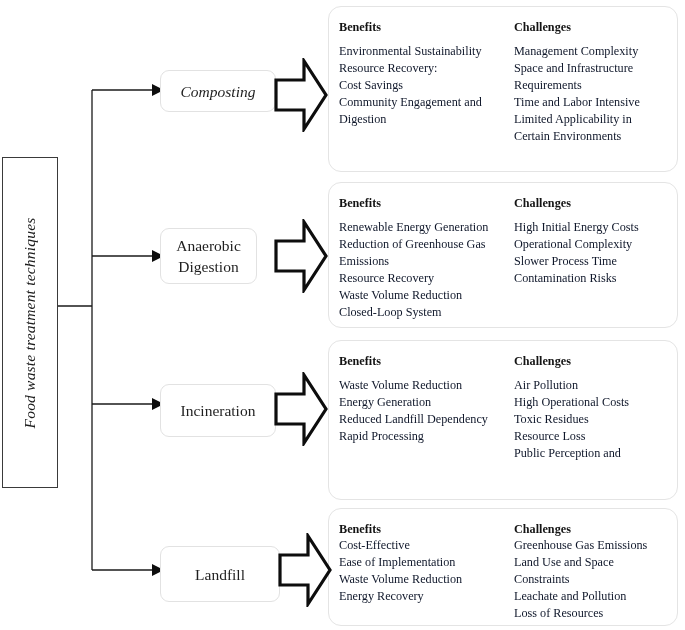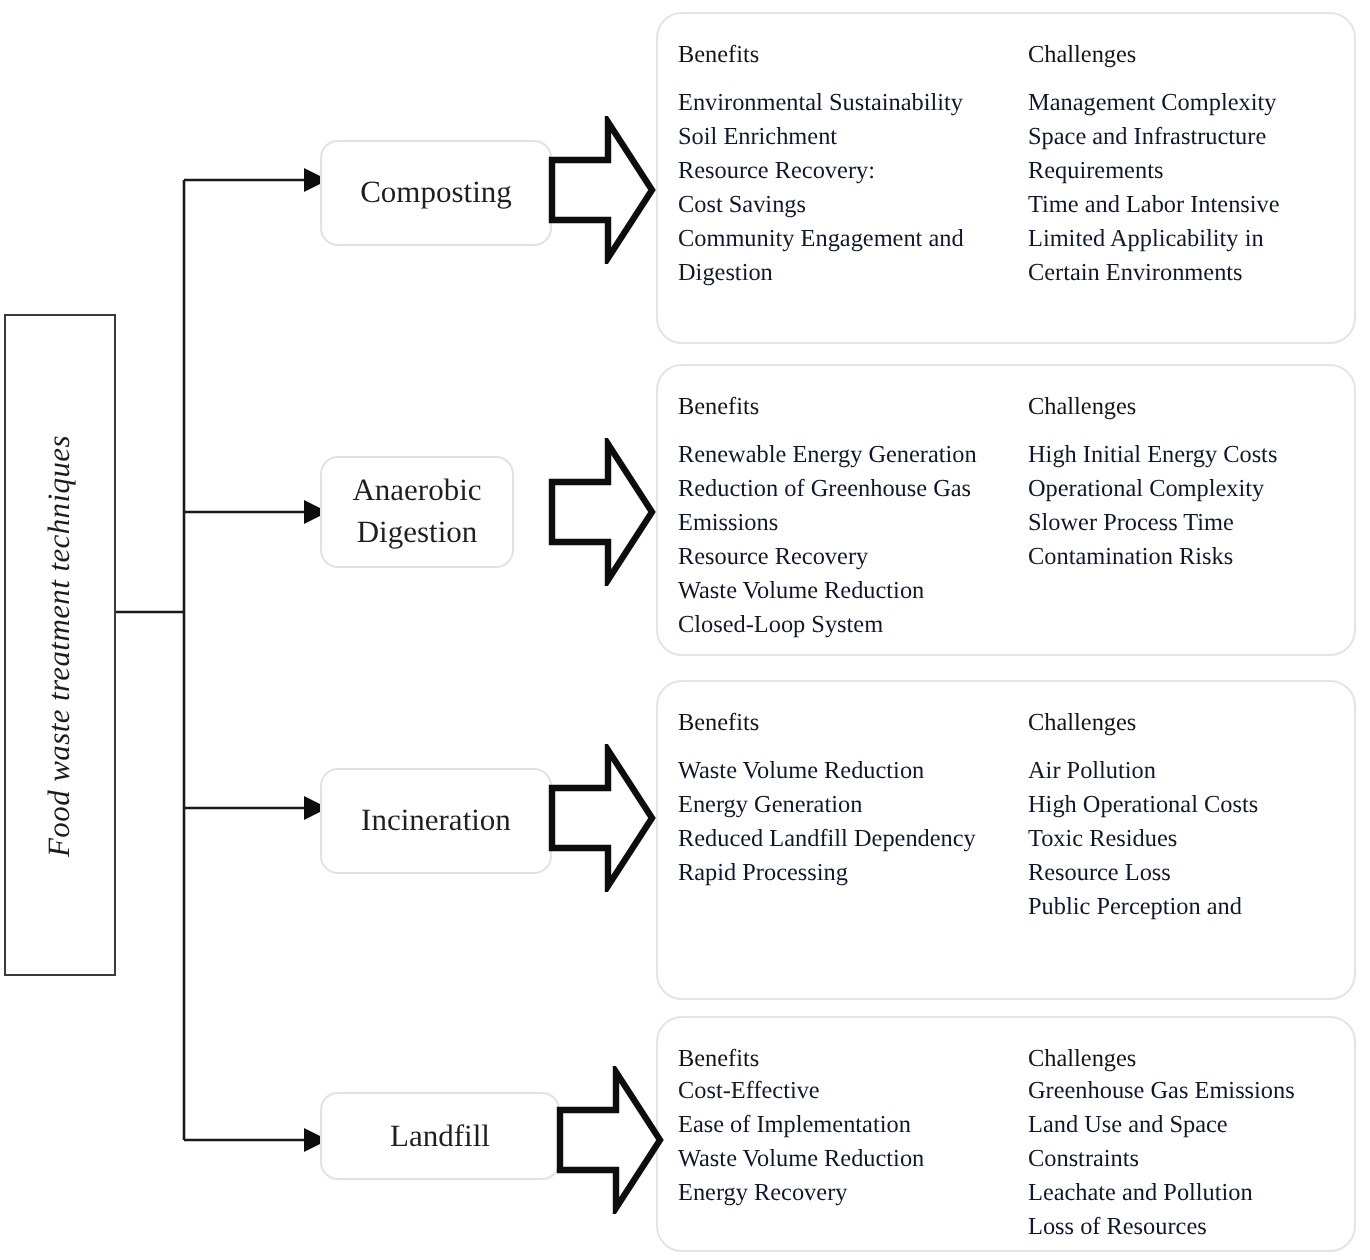--- a/index.html
+++ b/index.html
@@ -72,24 +72,24 @@
     align-items: center;
     justify-content: center;
     text-align: center;
     font-size: 15.5px;
     line-height: 21px;
     color: #1f1f1f;
     z-index: 3;
   }
   .technique-label { padding: 0 6px; }
 
-  #technique-box-0 { left: 160px; top: 70px;  width: 116px; height: 53px; }
+  #technique-box-0 { left: 160px; top: 70px;  width: 116px; height: 42px; font-style: italic; }
   #technique-box-1 { left: 160px; top: 228px; width: 97px; height: 56px; }
   #technique-box-2 { left: 160px; top: 384px; width: 116px; height: 53px; }
-  #technique-box-3 { left: 160px; top: 546px; width: 120px; height: 44px; }
+  #technique-box-3 { left: 160px; top: 546px; width: 120px; height: 56px; }
 
   
   .block-arrow {
     position: absolute;
     z-index: 4;
   }
 
   
   .detail-card {
     position: absolute;
@@ -114,21 +114,21 @@
     height: 100%;
   }
   .card-col {
     position: absolute;
     top: 12px;
   }
   .col-benefits   { left: 10px;  width: 180px; }
   .col-challenges { left: 185px; width: 160px; }
 
   .col-heading {
-    font-weight: normal;
+    font-weight: bold;
     font-size: 12.2px;
     line-height: 16px;
     color: #141414;
     margin-bottom: 8px;
   }
   .detail-card.tight .col-heading { margin-bottom: 0px; }
 
   .col-item {
     font-size: 12.2px;
     line-height: 17px;
@@ -191,21 +191,20 @@
   <svg class="block-arrow" style="left:278px; top:533px;" width="54" height="74" viewBox="0 0 54 74">
     <polygon points="2,22 30,22 30,3 52,37 30,71 30,52 2,52" fill="#ffffff" stroke="#0d0d0d" stroke-width="3.2" stroke-linejoin="miter"></polygon>
   </svg>
 
   <div class="detail-card" id="detail-card-0">
     <div class="card-cols">
       <div class="card-col col-benefits">
         <div class="col-heading">Benefits</div>
         <div>
             <div class="col-item">Environmental Sustainability</div>
-            <div class="col-item">Soil Enrichment</div>
             <div class="col-item">Resource Recovery:</div>
             <div class="col-item">Cost Savings</div>
             <div class="col-item">Community Engagement and</div>
             <div class="col-item">Digestion</div>
           </div>
       </div>
       <div class="card-col col-challenges">
         <div class="col-heading">Challenges</div>
         <div>
             <div class="col-item">Management Complexity</div>

